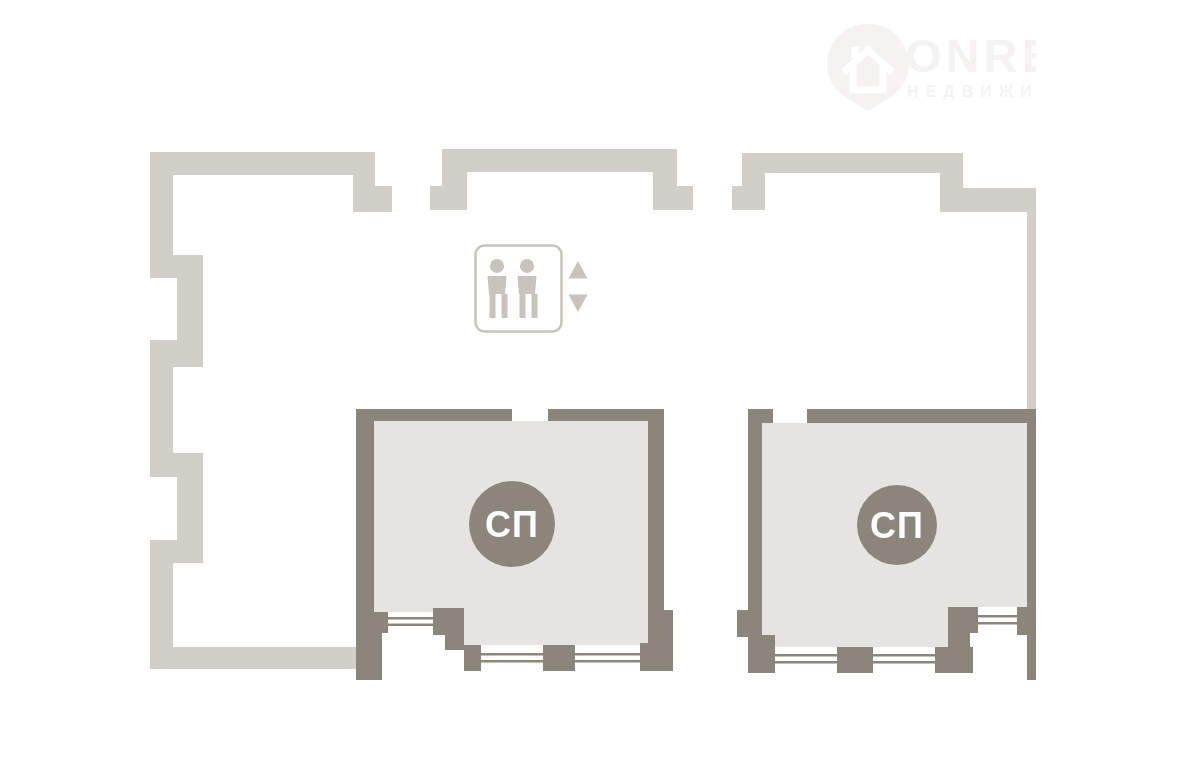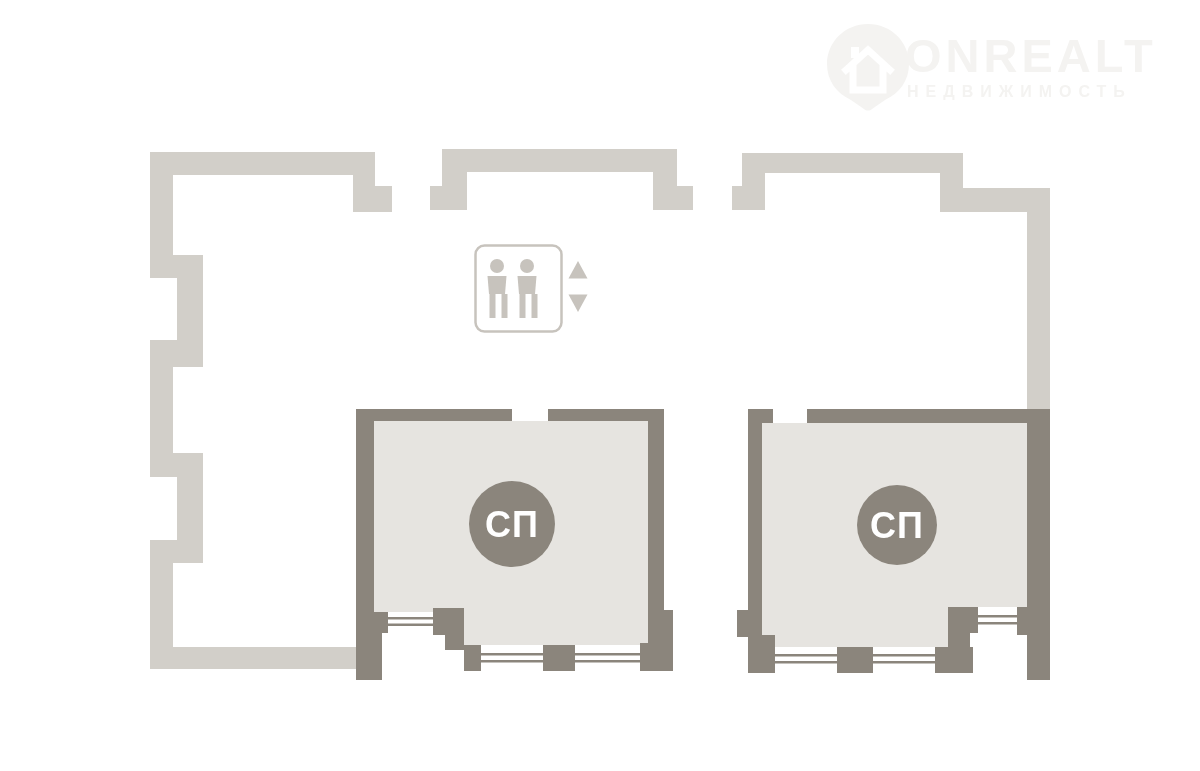--- a/index.html
+++ b/index.html
@@ -3,21 +3,21 @@
 <meta charset="utf-8">
 <style>
   html, body {
     margin: 0;
     padding: 0;
     background: #ffffff;
     font-family: "Liberation Sans", "DejaVu Sans", sans-serif;
   }
   .stage {
     position: relative;
-    width: 1200px;
+    width: 1036px;
     height: 771px;
     background: #ffffff;
     overflow: hidden;
   }
   svg { display: block; }
   .badge-label {
     font-family: "Liberation Sans", "DejaVu Sans", sans-serif;
     font-weight: bold;
     font-size: 36px;
     letter-spacing: 1px;

